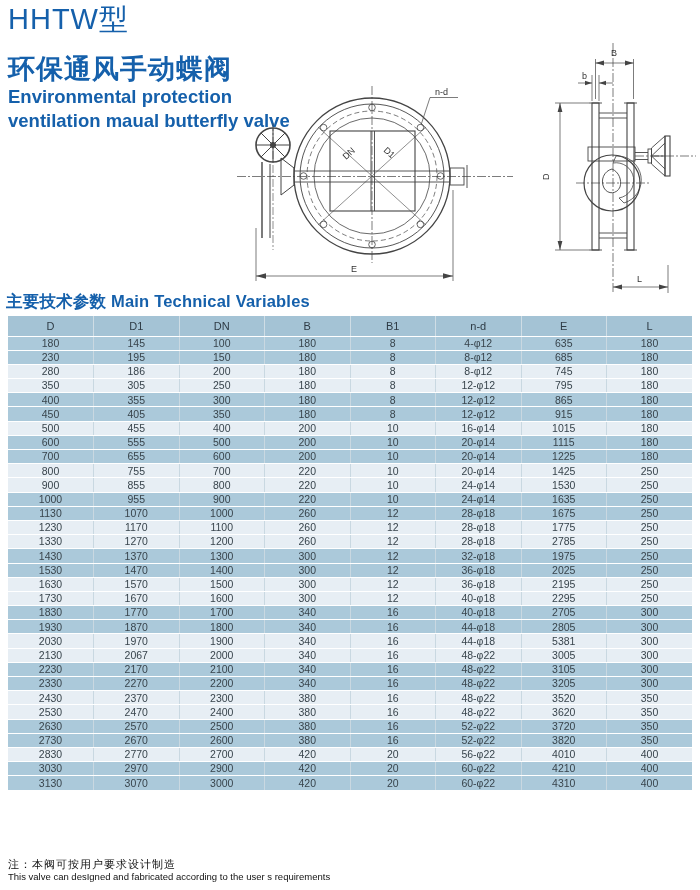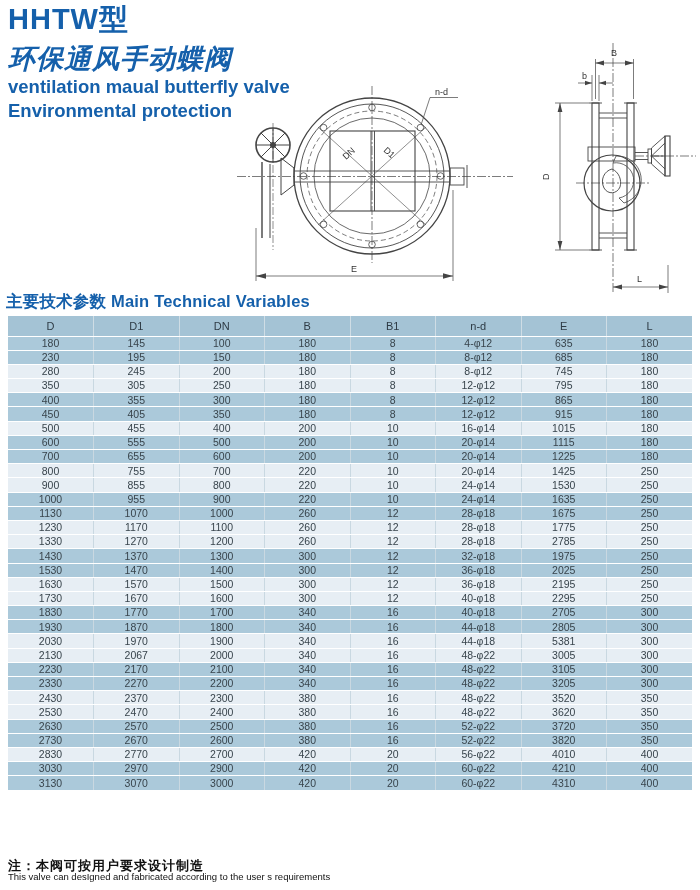--- a/index.html
+++ b/index.html
@@ -11,22 +11,22 @@
     --line:#444444;
   }
   *{margin:0;padding:0;box-sizing:border-box;}
   html,body{background:#ffffff;}
   body{
     position:relative;width:700px;height:890px;overflow:hidden;
     font-family:"Liberation Sans","DejaVu Sans",sans-serif;
   }
   
   .hdr{position:absolute;top:4px;left:8px;color:var(--accent);line-height:1.05;}
-  .hdr .model{font-size:29px;font-weight:bold;letter-spacing:1px;}
-  .hdr .zh{font-size:27px;font-weight:bold;margin-top:11px;letter-spacing:1px;font-style:italic;}
+  .hdr .model{font-size:29px;font-weight:normal;letter-spacing:1px;}
+  .hdr .zh{font-size:27px;font-weight:bold;margin-top:21px;letter-spacing:1px;}
   .hdr .en{font-size:18.5px;font-weight:bold;margin-top:3px;line-height:1.12;}
   
   svg{position:absolute;overflow:visible;}
   svg text{font-family:"Liberation Sans","DejaVu Sans",sans-serif;fill:#333;font-size:9px;}
   .front-svg{left:225px;top:78px;}
   .side-svg{left:540px;top:35px;}
   
   .section-title{position:absolute;top:291px;left:6px;color:var(--accent);
     font-size:16.5px;font-weight:bold;letter-spacing:.2px;}
   
@@ -34,31 +34,31 @@
   th{background:var(--th-bg);height:20px;font-size:11px;font-weight:normal;color:#2e3b45;
      border-right:1px solid #cfdde5;border-bottom:1px solid #ffffff;}
   th:last-child{border-right:none;}
   td{height:14.2px;font-size:10.5px;color:var(--cell-text);text-align:center;line-height:1;
      border-right:1px solid #c9d8e1;border-bottom:1px solid #ffffff;padding:0;}
   td:last-child{border-right:none;}
   tr.band-m td{background:var(--row-m);}
   tr.band-l td{background:var(--row-l);}
   
   .note{position:absolute;left:8px;color:#111;}
-  .note-zh{top:857px;font-size:13px;font-weight:bold;letter-spacing:1px;}
+  .note-zh{top:857px;font-size:11px;font-weight:normal;letter-spacing:1px;}
   .note-en{top:871px;font-size:9.5px;}
 </style>
 </head>
 <body>
 
 <div class="hdr">
   <div class="model">HHTW型</div>
   <div class="zh">环保通风手动蝶阀</div>
+  <div class="en">Environmental protection</div>
   <div class="en">ventilation maual butterfly valve</div>
-  <div class="en">Environmental protection</div>
 </div>
 
 <svg class="front-svg" width="300" height="215" viewBox="0 0 300 215" stroke="#444" fill="none" stroke-width="0.9">
 
   <line x1="12" y1="98.5" x2="288" y2="98.5" stroke-dasharray="9 2 2 2" stroke-width="0.7"></line>
   <line x1="147" y1="8" x2="147" y2="185" stroke-dasharray="9 2 2 2" stroke-width="0.7"></line>
 
   <circle cx="147" cy="98" r="78" stroke-width="1.3"></circle>
   <circle cx="147" cy="98" r="72"></circle>
   <circle cx="147" cy="98" r="65" stroke-dasharray="5 3" stroke-width="0.7"></circle>
@@ -222,21 +222,21 @@
         <td>195</td>
         <td>150</td>
         <td>180</td>
         <td>8</td>
         <td>8-φ12</td>
         <td>685</td>
         <td>180</td>
       </tr>
       <tr class="band-l">
         <td>280</td>
-        <td>245</td>
+        <td>186</td>
         <td>200</td>
         <td>180</td>
         <td>8</td>
         <td>8-φ12</td>
         <td>745</td>
         <td>180</td>
       </tr>
       <tr class="band-l">
         <td>350</td>
         <td>305</td>

